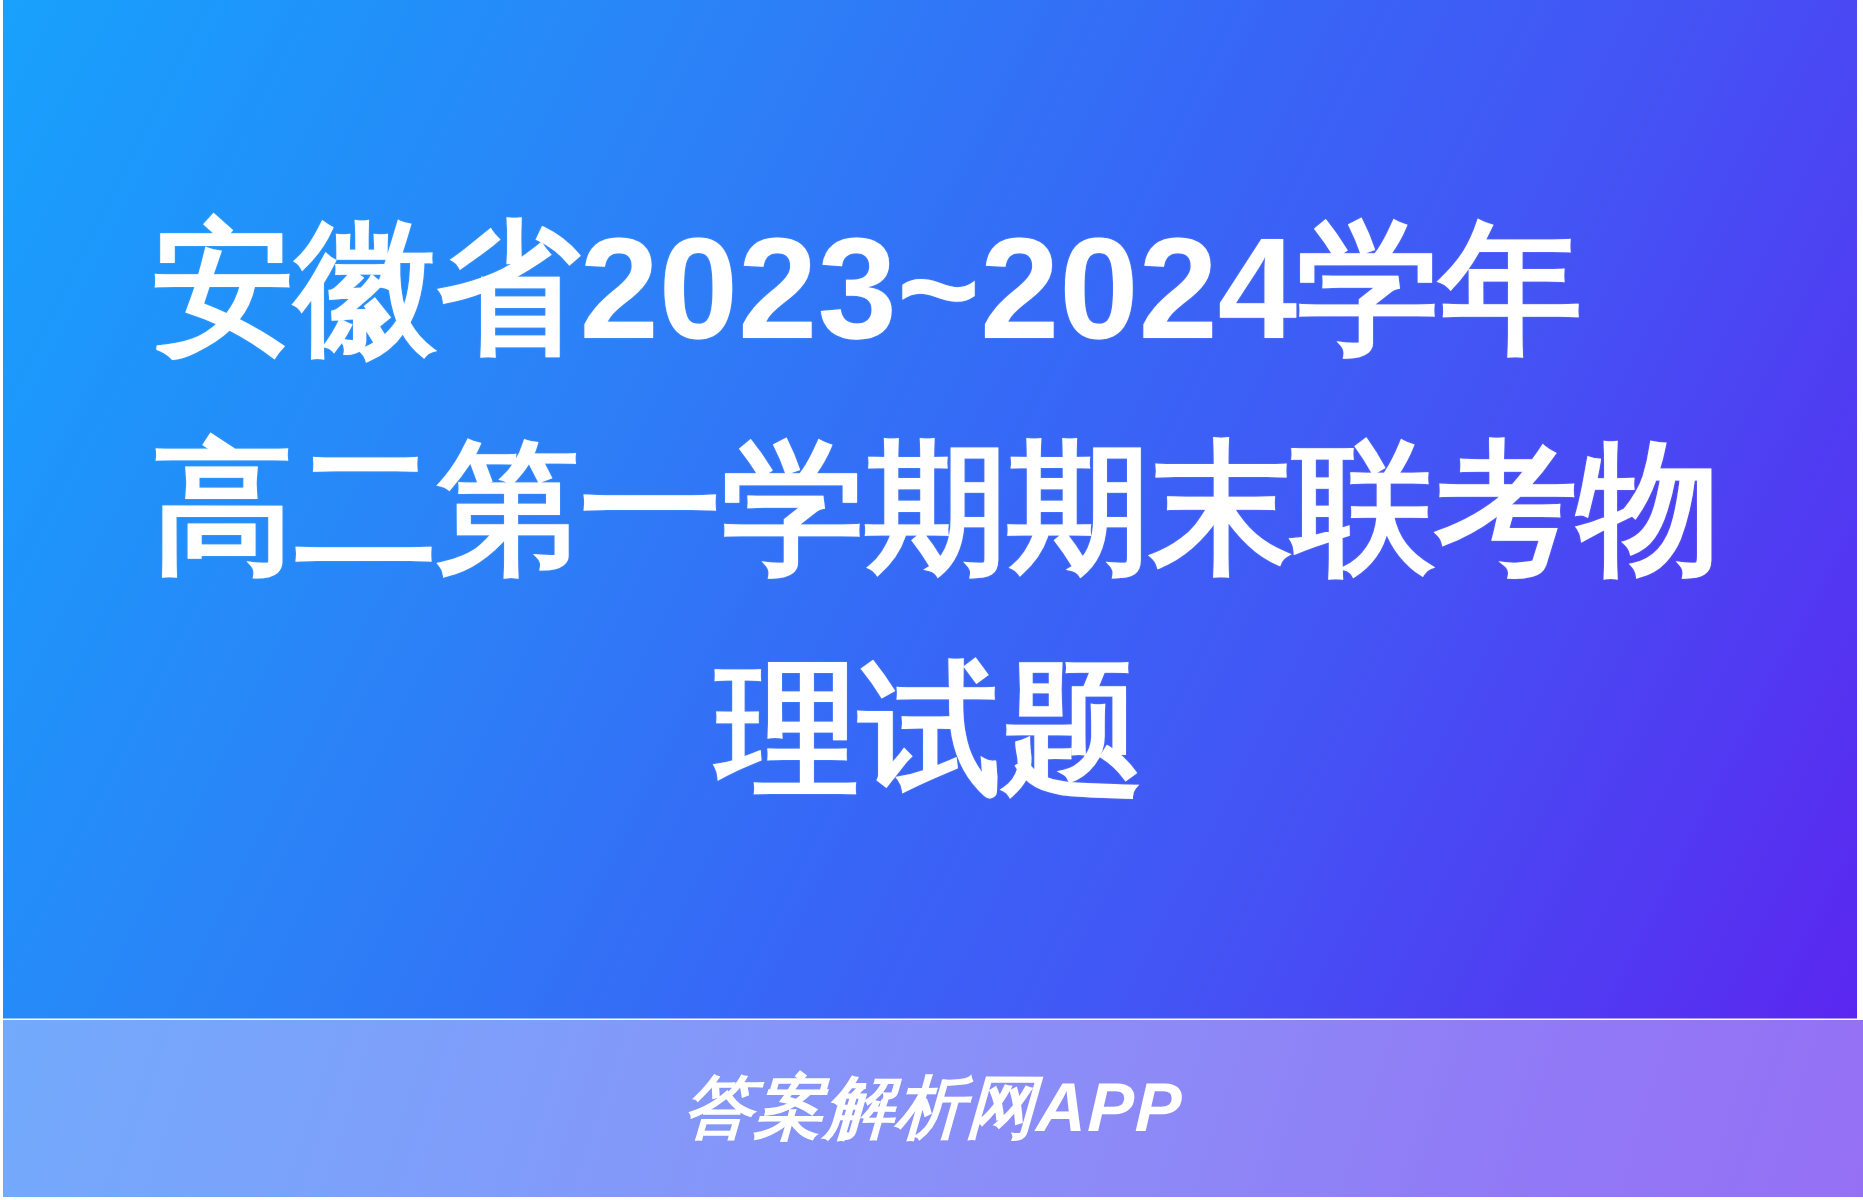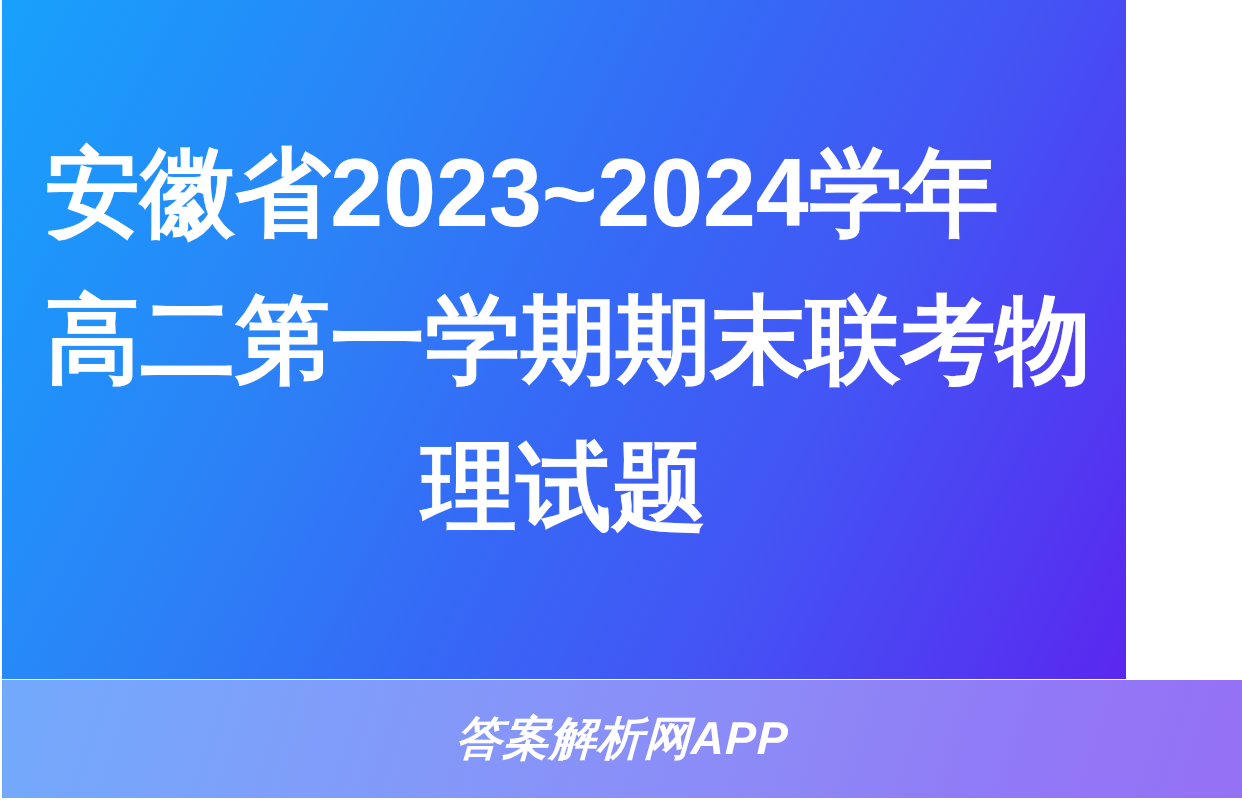--- a/index.html
+++ b/index.html
@@ -18,21 +18,21 @@
     height: 800px;
     background: #ffffff;
     font-family: "Liberation Sans", "DejaVu Sans", sans-serif;
   }
 
   
   #hero {
     position: absolute;
     left: 2px;
     top: 0px;
-    width: 1124px;
+    width: 1236px;
     height: 679px;
     background:
       linear-gradient(117deg,
         #18a1fc 0%,
         #1f93fa 14%,
         #2b83f7 30%,
         #3668f6 52%,
         #4355f5 70%,
         #4f3df2 86%,
         #5b27f0 100%);

